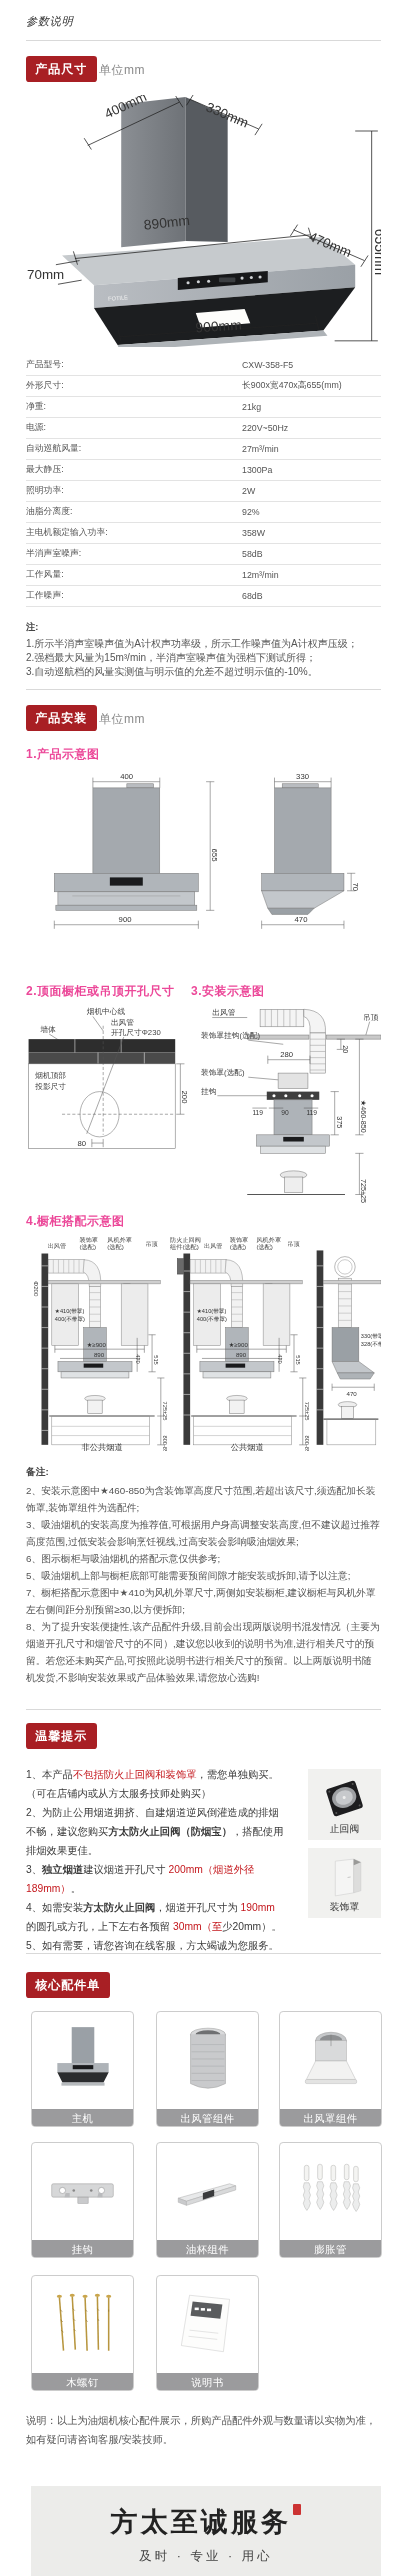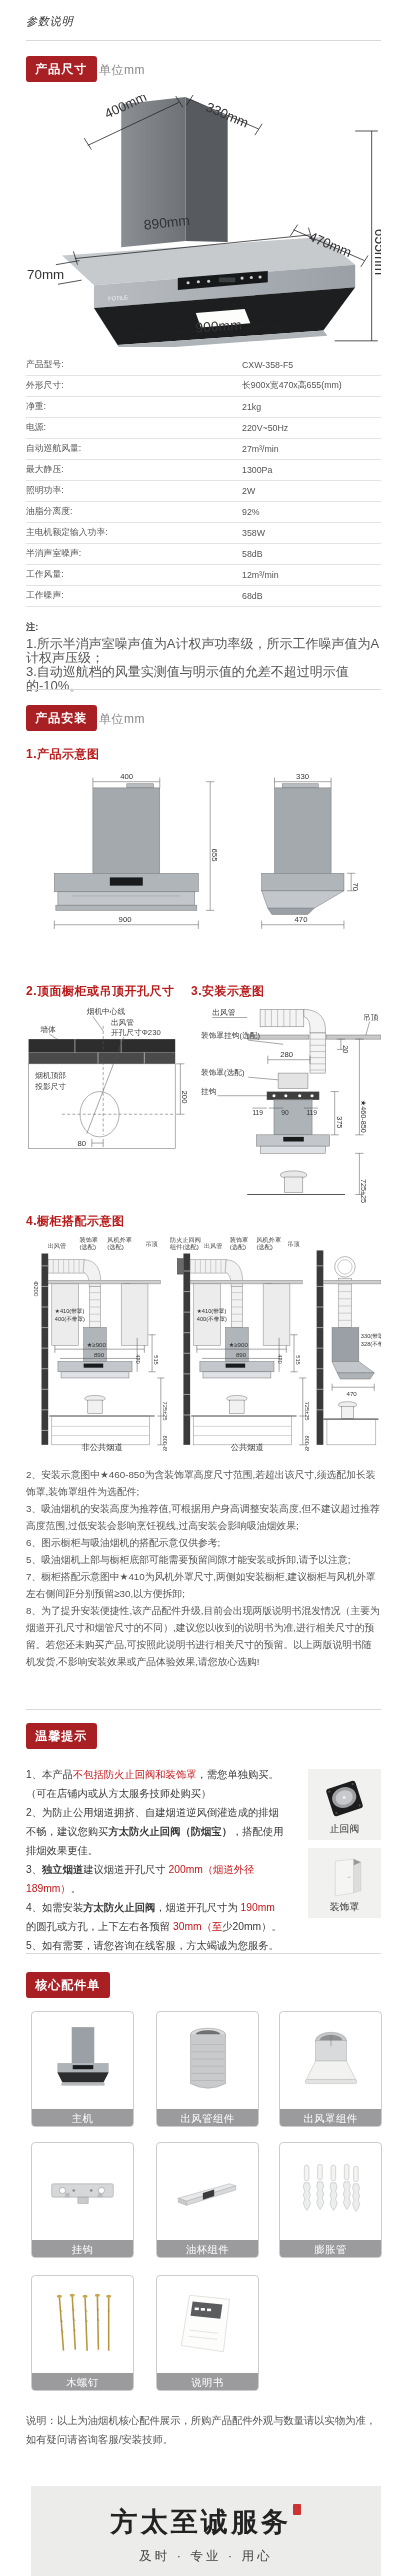--- a/index.html
+++ b/index.html
@@ -5,31 +5,31 @@
   * { margin:0; padding:0; box-sizing:border-box; }
   html,body { background:#fff; }
   body { font-family:"Liberation Sans","DejaVu Sans",sans-serif; color:#333; }
   #page { position:relative; width:407px; height:2864px; margin:0 auto; background:#fff; overflow:hidden; }
   .abs { position:absolute; }
   .hr { position:absolute; left:26px; width:355px; height:1px; background:#d9d9d9; }
   .page-title { left:26px; top:14.4px; font-size:11.3px; color:#333; letter-spacing:0.5px;font-style:italic; }
   .badge { position:absolute; left:26px; background:#a81f24; color:#fff; font-size:12px; font-weight:bold;
            padding:4.6px 9.3px; border-radius:3.1px; letter-spacing:1px;text-align:right; }
   .unit { position:absolute; font-size:12px; color:#8a8a8a; letter-spacing:0.5px; }
-  .sec-h { position:absolute; left:26px; font-size:12px; font-weight:600; color:#b91c1c; letter-spacing:0.5px; }
+  .sec-h { position:absolute; left:26px; font-size:12px; font-weight:600; color:#ec4899; letter-spacing:0.5px; }
   
   #spec { position:absolute; left:26px; top:355px; width:355px; }
   .spec-row { display:flex; height:21px; align-items:center; border-bottom:0.5px solid #e3e3e3; }
   .spec-label { width:216px; font-size:8.8px; color:#555; }
   .spec-value { font-size:8.8px; color:#555; }
   
   .note-block { position:absolute; left:26px; width:355px; color:#555; }
   .note-title { font-size:9.3px; font-weight:bold; color:#444; margin-bottom:3.1px; }
   .note-block ul { list-style:none; }
-  .note-block li { font-size:13px; line-height:14px; color:#555; }
+  .note-block li { font-size:10px; line-height:14px; color:#555; }
   .remarks li { font-size:9.8px; line-height:17px; color:#555; }
   
   #tips-wrap { position:absolute; left:26px; top:1765px; width:355px; }
   #tips-list { list-style:none; width:260px; }
   #tips-list li { font-size:10.3px; line-height:19px; color:#3a3a3a; }
   #tips-list .r { color:#c4171c; }
   #tips-list .b { font-weight:bold; }
   .tip-img-box { position:absolute; left:282px; width:73px; background:#f1f1ef; display:flex; flex-direction:column;
                  align-items:center; justify-content:flex-end; padding-bottom:4.1px; }
   .tip-img-label { font-size:9.8px; color:#333; margin-top:2.1px; }
@@ -179,20 +179,21 @@
       <div class="spec-row">
         <div class="spec-label">工作噪声:</div>
         <div class="spec-value">68dB</div>
       </div>
     </div>
 
   <div class="note-block" style="top:621px">
     <div class="note-title">注:</div>
     <ul id="notes-list">
         <li>1.所示半消声室噪声值为A计权声功率级，所示工作噪声值为A计权声压级；</li>
+        <li>2.强档最大风量为15m³/min，半消声室噪声值为强档下测试所得；</li>
         <li>3.自动巡航档的风量实测值与明示值的允差不超过明示值的-10%。</li>
       </ul>
   </div>
 
   <div class="hr" style="top:689px"></div>
 
   <div class="badge" style="top:705px">产品安装</div>
   <div class="unit" style="left:99px; top:711px">单位mm</div>
 
   <div class="sec-h" style="top:746px">1.产品示意图</div>
@@ -593,20 +594,21 @@
       <rect x="48" y="333" width="24" height="24" fill="#f2f2f2" stroke="#777"></rect>
       <line x1="13" y1="358" x2="120" y2="358" stroke="#555" stroke-width="2"></line>
       <rect x="20" y="358" width="95" height="50" fill="none" stroke="#888"></rect>
     </g>
 
     <text x="108" y="418" font-size="16" fill="#333">非公共烟道</text>
     <text x="398" y="418" font-size="16" fill="#333">公共烟道</text>
   </svg>
 
   <div class="note-block remarks" style="top:1466px">
+    <div class="note-title" style="font-size:9.8px">备注:</div>
     <ul id="remarks-list">
         <li>2、安装示意图中★460-850为含装饰罩高度尺寸范围,若超出该尺寸,须选配加长装饰罩,装饰罩组件为选配件;</li>
         <li>3、吸油烟机的安装高度为推荐值,可根据用户身高调整安装高度,但不建议超过推荐高度范围,过低安装会影响烹饪视线,过高安装会影响吸油烟效果;</li>
         <li>6、图示橱柜与吸油烟机的搭配示意仅供参考;</li>
         <li>5、吸油烟机上部与橱柜底部可能需要预留间隙才能安装或拆卸,请予以注意;</li>
         <li>7、橱柜搭配示意图中★410为风机外罩尺寸,两侧如安装橱柜,建议橱柜与风机外罩左右侧间距分别预留≥30,以方便拆卸;</li>
         <li>8、为了提升安装便捷性,该产品配件升级,目前会出现两版说明书混发情况（主要为烟道开孔尺寸和烟管尺寸的不同）,建议您以收到的说明书为准,进行相关尺寸的预留。若您还未购买产品,可按照此说明书进行相关尺寸的预留。以上两版说明书随机发货,不影响安装效果或产品体验效果,请您放心选购!</li>
       </ul>
   </div>
 

